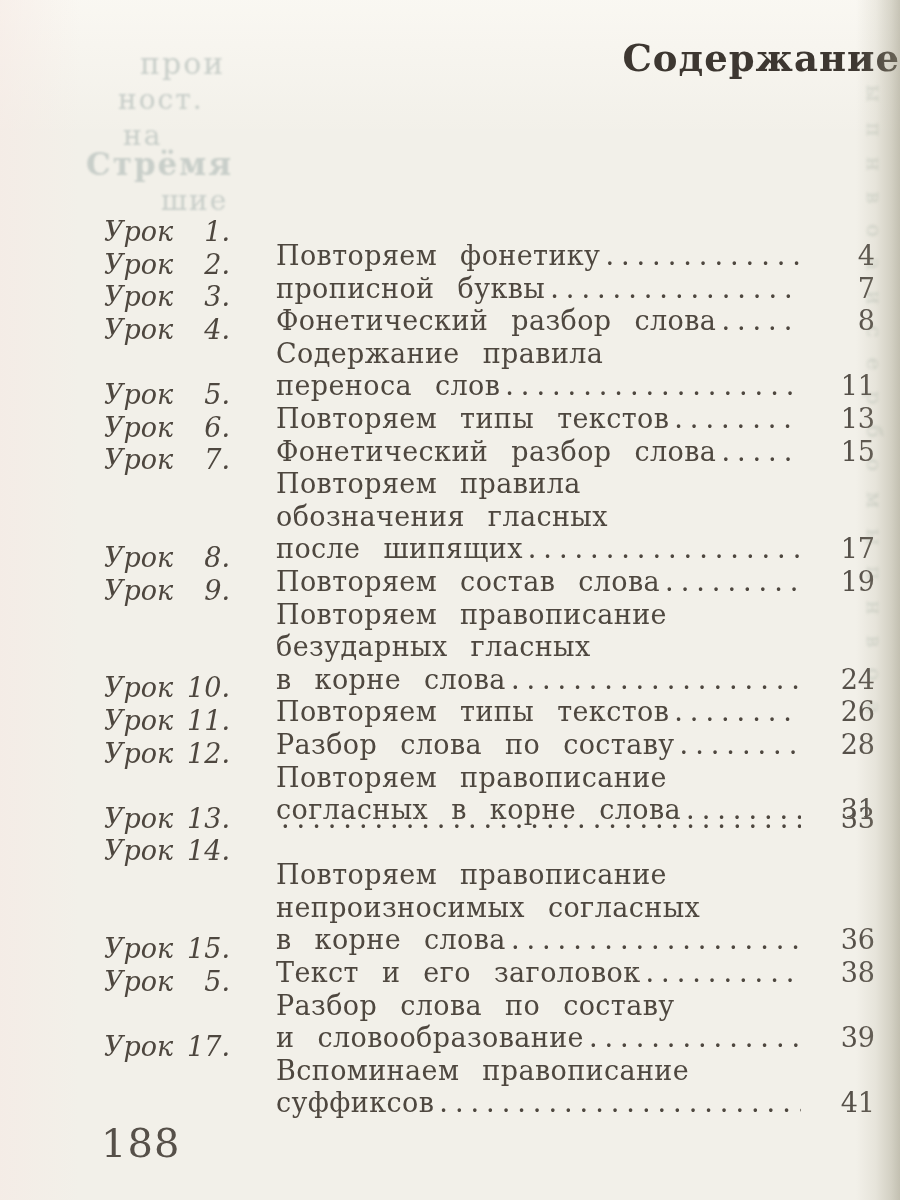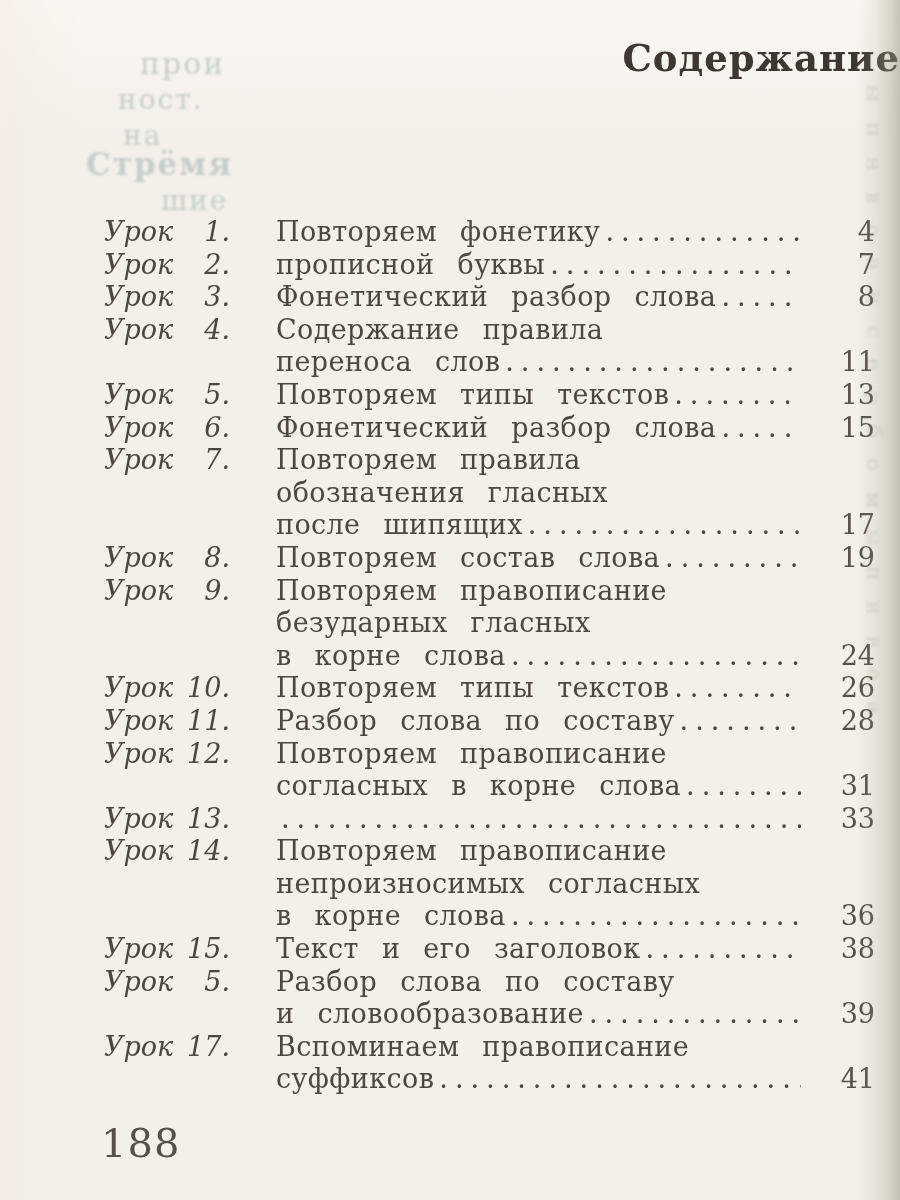--- a/index.html
+++ b/index.html
@@ -65,21 +65,21 @@
   .label-col {
     flex: none; width: 172px; display: flex;
     font-style: italic; line-height: 32.6px;
   }
   .label-col .num { margin-left: auto; padding-right: 46px; }
   .body-col { flex: 1; min-width: 0; }
   .line {
     display: flex; align-items: baseline;
     line-height: 32.6px; height: 32.6px; white-space: nowrap;
   }
-  .line .t { word-spacing: 0.52em; letter-spacing: 0.4px; }
+  .line .t { word-spacing: 0.52em; letter-spacing: 0.4px; margin-top: 24px; }
   .dots {
     flex: 1; overflow: hidden; white-space: nowrap;
     margin: 0 4px 0 5px; min-width: 20px;
   }
   .dots::after {
     content: "................................................................";
     letter-spacing: 7px;
   }
   .pageno {
     flex: none; width: 70px; text-align: right;

